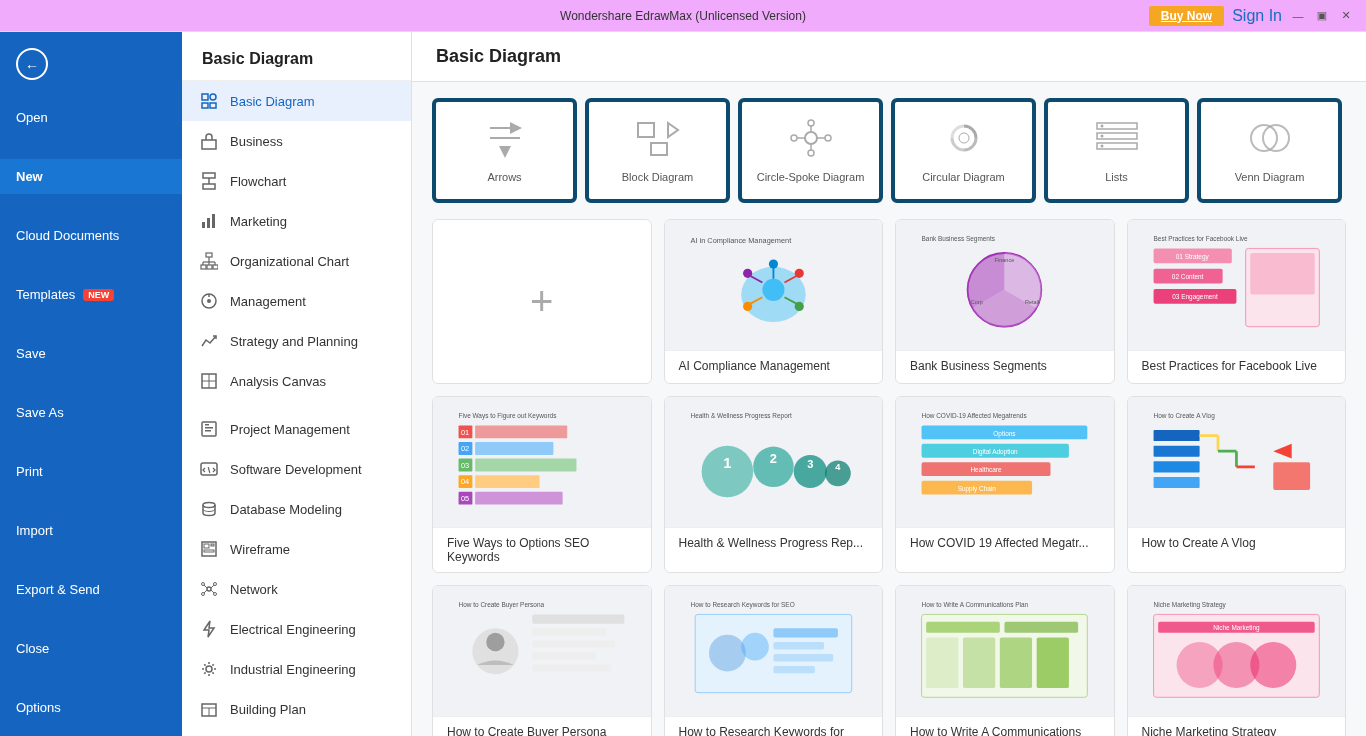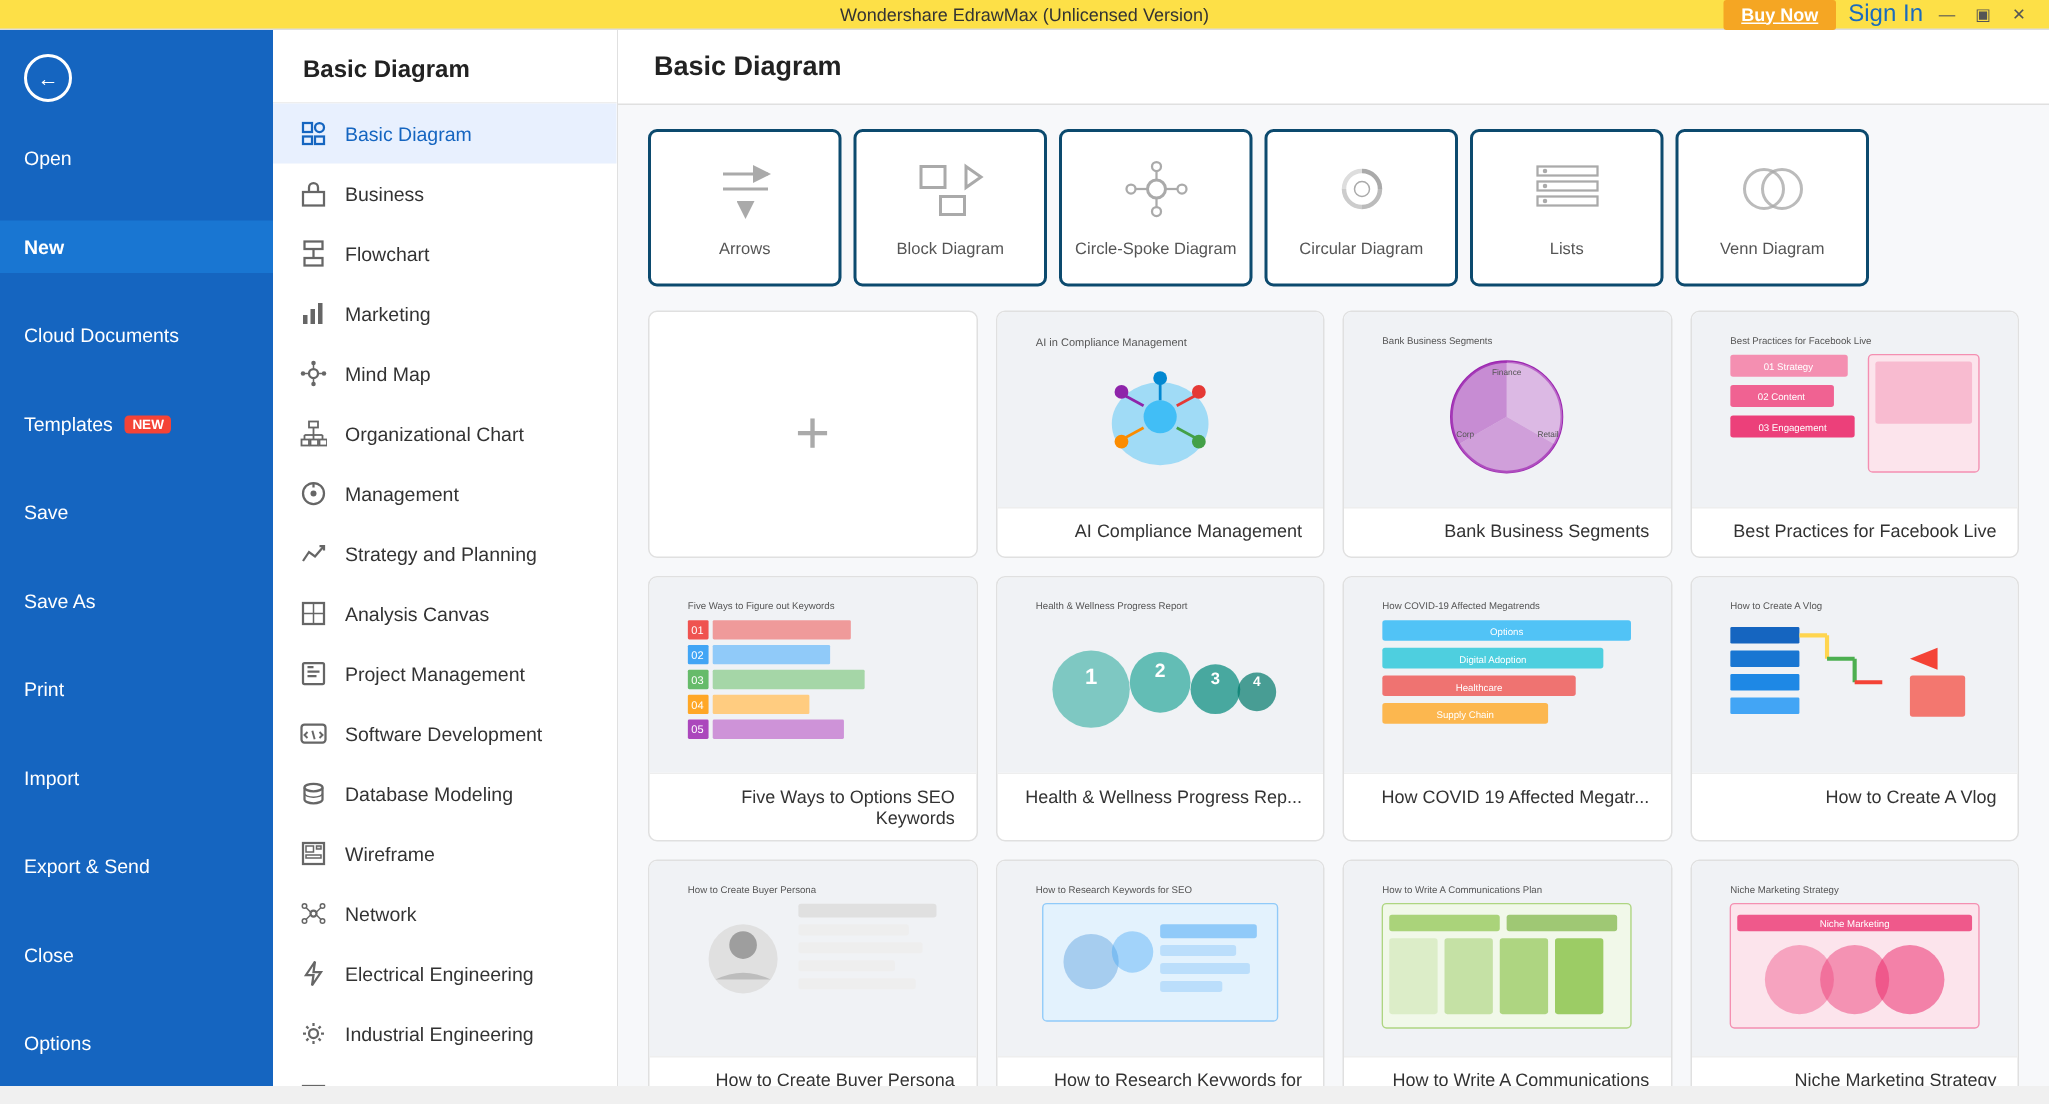--- a/index.html
+++ b/index.html
@@ -1,21 +1,21 @@
 <!DOCTYPE html>
 <html><head>
   <meta charset="utf-8">
   <style>
     * { box-sizing: border-box; margin: 0; padding: 0; }
     body { font-family: 'Segoe UI', Arial, sans-serif; font-size: 13px; background: #f0f0f0; overflow: hidden; height: 736px; width: 1366px; }
 
     
     .title-bar {
-      height: 20px;
-      background: #fde047;
+      height: 32px;
+      background: #f0abfc;
       display: flex;
       align-items: center;
       justify-content: center;
       padding: 0 12px;
       border-bottom: 1px solid #ddd;
     }
     .title-bar-center {
       position: absolute;
       left: 50%;
       transform: translateX(-50%);
@@ -201,24 +201,24 @@
     }
 
     
     .category-row {
       display: flex;
       gap: 8px;
       margin-bottom: 16px;
       flex-wrap: wrap;
     }
     .category-card {
-      width: 129px;
+      width: 145px;
       height: 105px;
       background: white;
-      border: 2px solid #0c4a6e;
+      border: 4px solid #0c4a6e;
       border-radius: 6px;
       display: flex;
       flex-direction: column;
       align-items: center;
       justify-content: center;
       cursor: pointer;
       gap: 6px;
     }
     .category-card .cat-icon {
       font-size: 30px;
@@ -250,21 +250,21 @@
       align-items: center;
       justify-content: center;
       overflow: hidden;
       position: relative;
     }
     .template-card .card-label {
       padding: 8px 14px;
       font-size: 12px;
       color: #333;
       border-top: 1px solid #eee;
-      text-align: right;
+      text-align: left;
     }
     .add-card {
       background: white;
       border: 1px solid #e0e0e0;
       border-radius: 6px;
       height: 165px;
       display: flex;
       align-items: center;
       justify-content: center;
       cursor: pointer;
@@ -421,36 +421,20 @@
       <div class="icon-box">
         <svg width="18" height="18" viewBox="0 0 18 18">
             <rect x="2" y="10" width="3" height="6" fill="#666"></rect>
             <rect x="7" y="6" width="3" height="10" fill="#666"></rect>
             <rect x="12" y="2" width="3" height="14" fill="#666"></rect>
           </svg>
       </div>
       <span>Marketing</span>
     </div>
 
-    <div class="secondary-item">
-      <div class="icon-box">
-        <svg width="18" height="18" viewBox="0 0 18 18">
-            <circle cx="9" cy="9" r="3" fill="none" stroke="#666" stroke-width="1.5"></circle>
-            <line x1="9" y1="6" x2="9" y2="2" stroke="#666" stroke-width="1"></line>
-            <line x1="9" y1="12" x2="9" y2="16" stroke="#666" stroke-width="1"></line>
-            <line x1="6" y1="9" x2="2" y2="9" stroke="#666" stroke-width="1"></line>
-            <line x1="12" y1="9" x2="16" y2="9" stroke="#666" stroke-width="1"></line>
-            <circle cx="9" cy="2" r="1.5" fill="#666"></circle>
-            <circle cx="9" cy="16" r="1.5" fill="#666"></circle>
-            <circle cx="2" cy="9" r="1.5" fill="#666"></circle>
-            <circle cx="16" cy="9" r="1.5" fill="#666"></circle>
-          </svg>
-      </div>
-      <span>Mind Map</span>
-    </div>
 
     <div class="secondary-item">
       <div class="icon-box">
         <svg width="18" height="18" viewBox="0 0 18 18">
             <rect x="6" y="1" width="6" height="4" fill="none" stroke="#666" stroke-width="1.2"></rect>
             <rect x="1" y="13" width="5" height="4" fill="none" stroke="#666" stroke-width="1.2"></rect>
             <rect x="7" y="13" width="5" height="4" fill="none" stroke="#666" stroke-width="1.2"></rect>
             <rect x="13" y="13" width="5" height="4" fill="none" stroke="#666" stroke-width="1.2"></rect>
             <line x1="9" y1="5" x2="9" y2="10" stroke="#666" stroke-width="1.2"></line>
             <line x1="3" y1="10" x2="15" y2="10" stroke="#666" stroke-width="1.2"></line>

